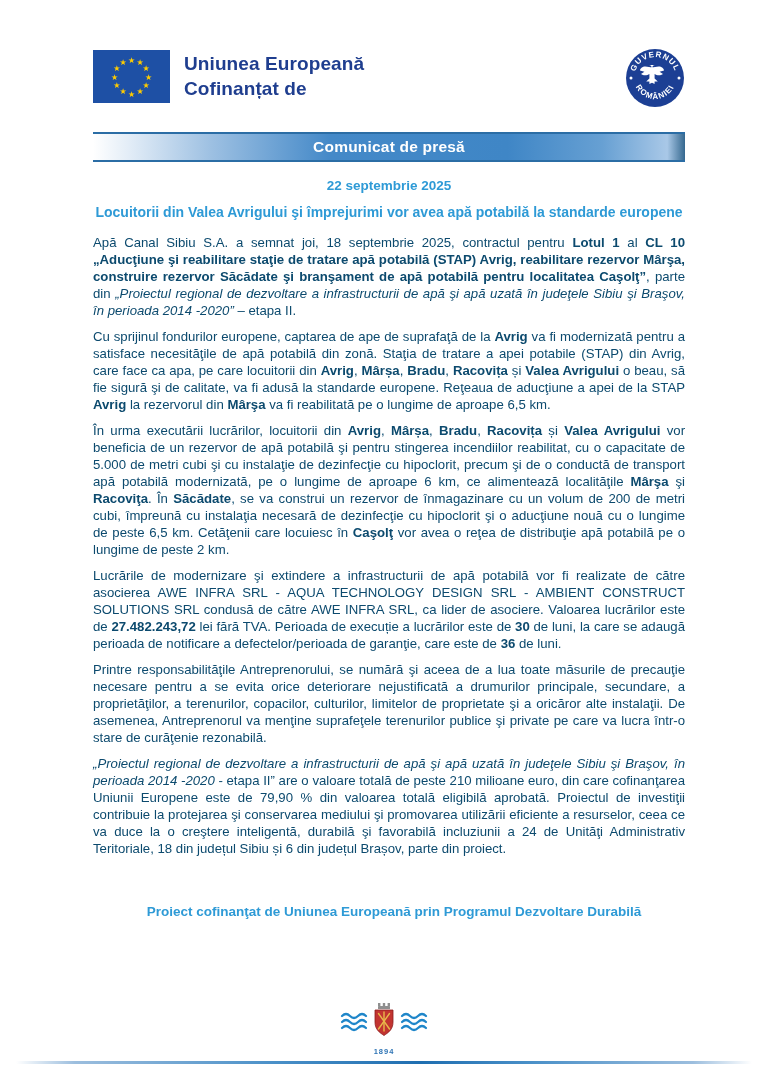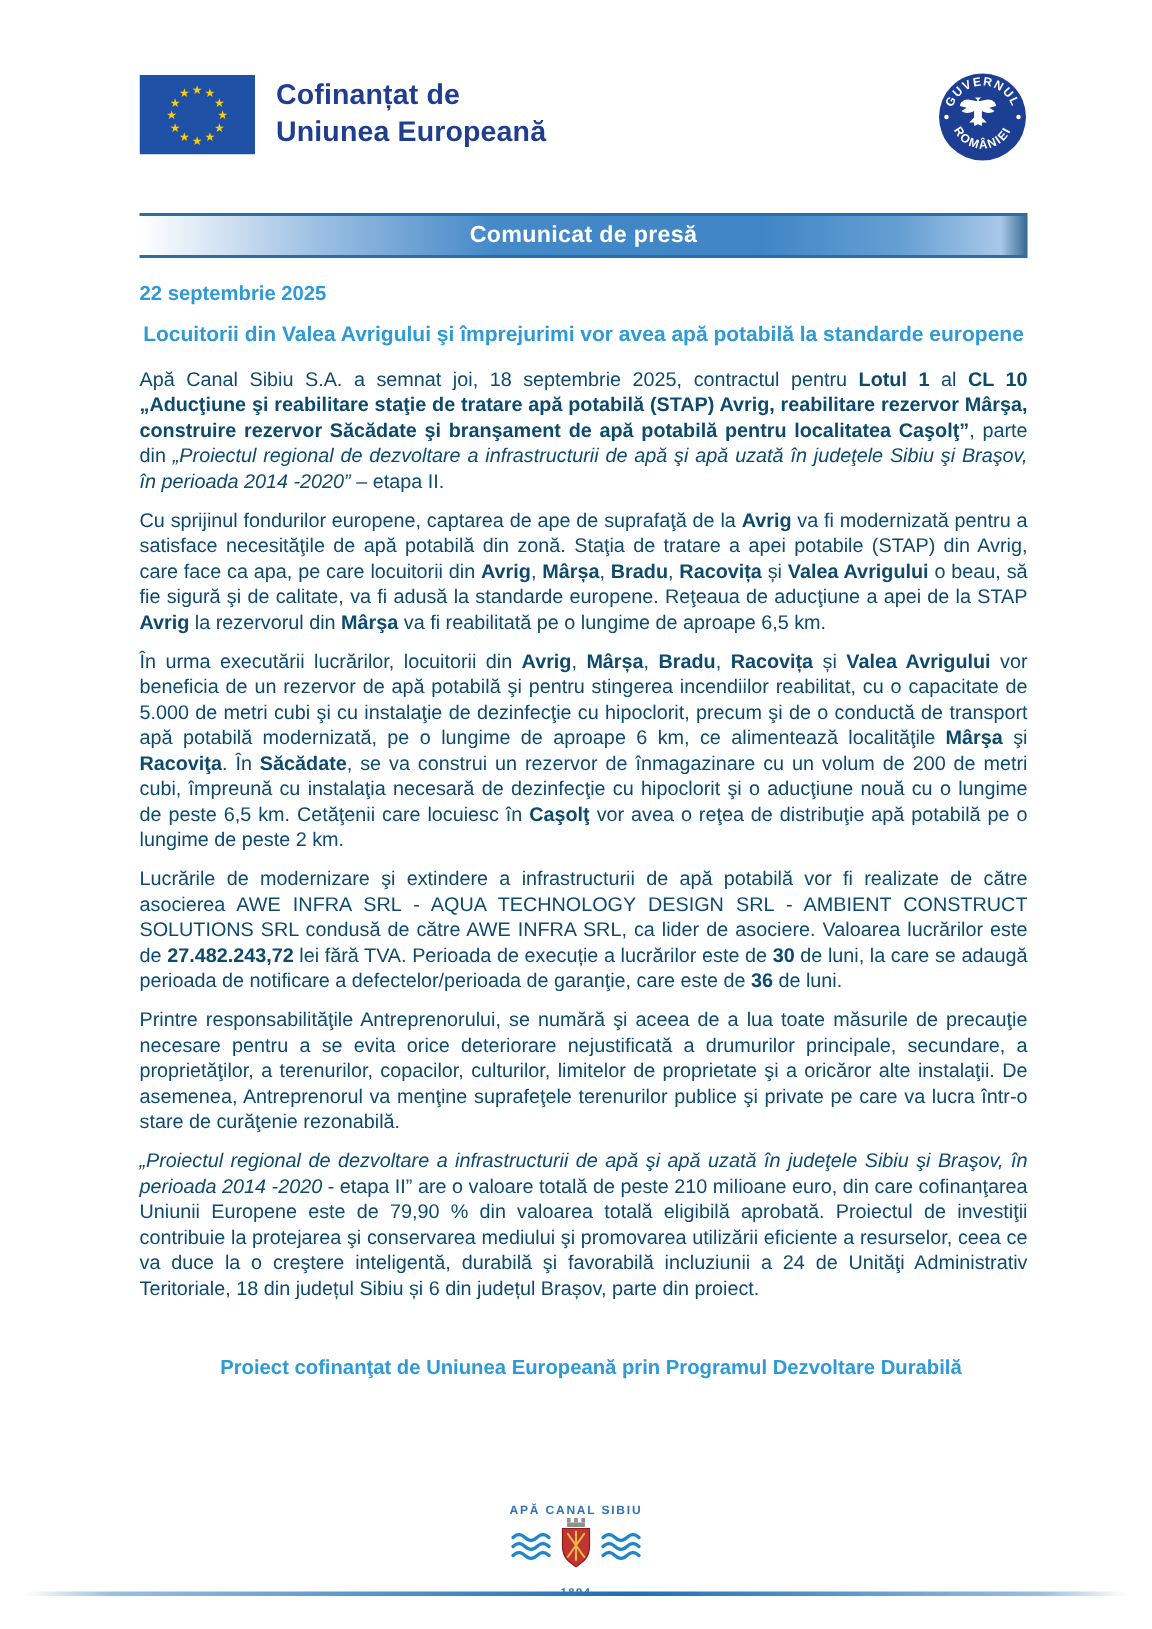--- a/index.html
+++ b/index.html
@@ -30,42 +30,42 @@
     color: #1f3e8f;
     font-weight: 700;
     font-size: 19px;
     line-height: 1.28;
     letter-spacing: 0.1px;
   }
   .gov-seal { display: block; margin-top: -2px; }
 
   
   .banner {
-    margin-top: 34px;
+    margin-top: 24px;
     height: 30px;
     display: flex;
     align-items: center;
     justify-content: center;
     background: linear-gradient(90deg,
       #ffffff 0%, #e3edf7 6%, #9dc0e2 20%, #4489c8 40%,
       #3f86c6 70%, #67a0d3 86%, #a9c8e7 97%, #35688f 100%);
     border-top: 2px solid #2b6da5;
     border-bottom: 2px solid #2b6da5;
   }
   .banner-text {
     color: #ffffff;
     font-weight: 700;
     font-size: 15.5px;
     letter-spacing: 0.2px;
   }
 
   
   .date-line {
     margin-top: 16px;
-    text-align: left;
+    text-align: center;
     color: #2e9ad6;
     font-weight: 700;
     font-size: 13.5px;
   }
   .doc-title {
     margin-top: 10px;
     text-align: center;
     color: #2e9ad6;
     font-weight: 700;
     font-size: 14px;
@@ -155,22 +155,22 @@
             <text x="47" y="44.2">★</text>
             <text x="38.5" y="46.5">★</text>
             <text x="30" y="44.2">★</text>
             <text x="23.8" y="38">★</text>
             <text x="21.5" y="29.5">★</text>
             <text x="23.8" y="21">★</text>
             <text x="30" y="14.8">★</text>
           </g>
         </svg>
         <div class="eu-caption">
+          <div>Uniunea Europeană</div>
           <div>Cofinanțat de</div>
-          <div>Uniunea Europeană</div>
         </div>
       </div>
 
       <svg class="gov-seal" width="60" height="60" viewBox="-30 -30 60 60">
         <circle cx="0" cy="0" r="29" fill="#1c3f94"></circle>
         <defs>
           <path id="arcTop" d="M -21,0 A 21,21 0 0 1 21,0"></path>
           <path id="arcBot" d="M -21,0 A 21,21 0 0 0 21,0"></path>
         </defs>
         <text font-size="8" fill="#ffffff" font-weight="bold" letter-spacing="1">
@@ -202,21 +202,20 @@
       <p><span>Printre responsabilităţile Antreprenorului, se numără şi aceea de a lua toate măsurile de precauţie necesare pentru a se evita orice deteriorare nejustificată a drumurilor principale, secundare, a proprietăţilor, a terenurilor, copacilor, culturilor, limitelor de proprietate şi a oricăror alte instalaţii. De asemenea, Antreprenorul va menţine suprafeţele terenurilor publice şi private pe care va lucra într-o stare de curăţenie rezonabilă.</span></p>
       <p><span style="font-style: italic;">„Proiectul regional de dezvoltare a infrastructurii de apă şi apă uzată în judeţele Sibiu şi Braşov, în perioada 2014 -2020</span><span> - etapa II” are o valoare totală de peste 210 milioane euro, din care cofinanţarea Uniunii Europene este de 79,90 % din valoarea totală eligibilă aprobată. Proiectul de investiţii contribuie la protejarea şi conservarea mediului şi promovarea utilizării eficiente a resurselor, ceea ce va duce la o creştere inteligentă, durabilă şi favorabilă incluziunii a 24 de Unităţi Administrativ Teritoriale, 18 din județul Sibiu și 6 din județul Brașov, parte din proiect.</span></p>
     </div>
   </div>
 
   <div class="footer">
     <p class="program-line">Proiect cofinanţat de Uniunea Europeană prin Programul Dezvoltare Durabilă</p>
   </div>
 
   <div class="company-logo">
-    <div class="logo-name">APĂ CANAL SIBIU</div>
     <svg width="110" height="40" viewBox="-55 -2 110 40">
 
       <g stroke="#1f86c9" stroke-width="2.2" fill="none" stroke-linecap="round">
         <path d="M-42,12 q4,-4 8,0 t8,0 t8,0"></path>
         <path d="M-42,18 q4,-4 8,0 t8,0 t8,0"></path>
         <path d="M-42,24 q4,-4 8,0 t8,0 t8,0"></path>
 
         <path d="M18,12 q4,-4 8,0 t8,0 t8,0"></path>
         <path d="M18,18 q4,-4 8,0 t8,0 t8,0"></path>
         <path d="M18,24 q4,-4 8,0 t8,0 t8,0"></path>

